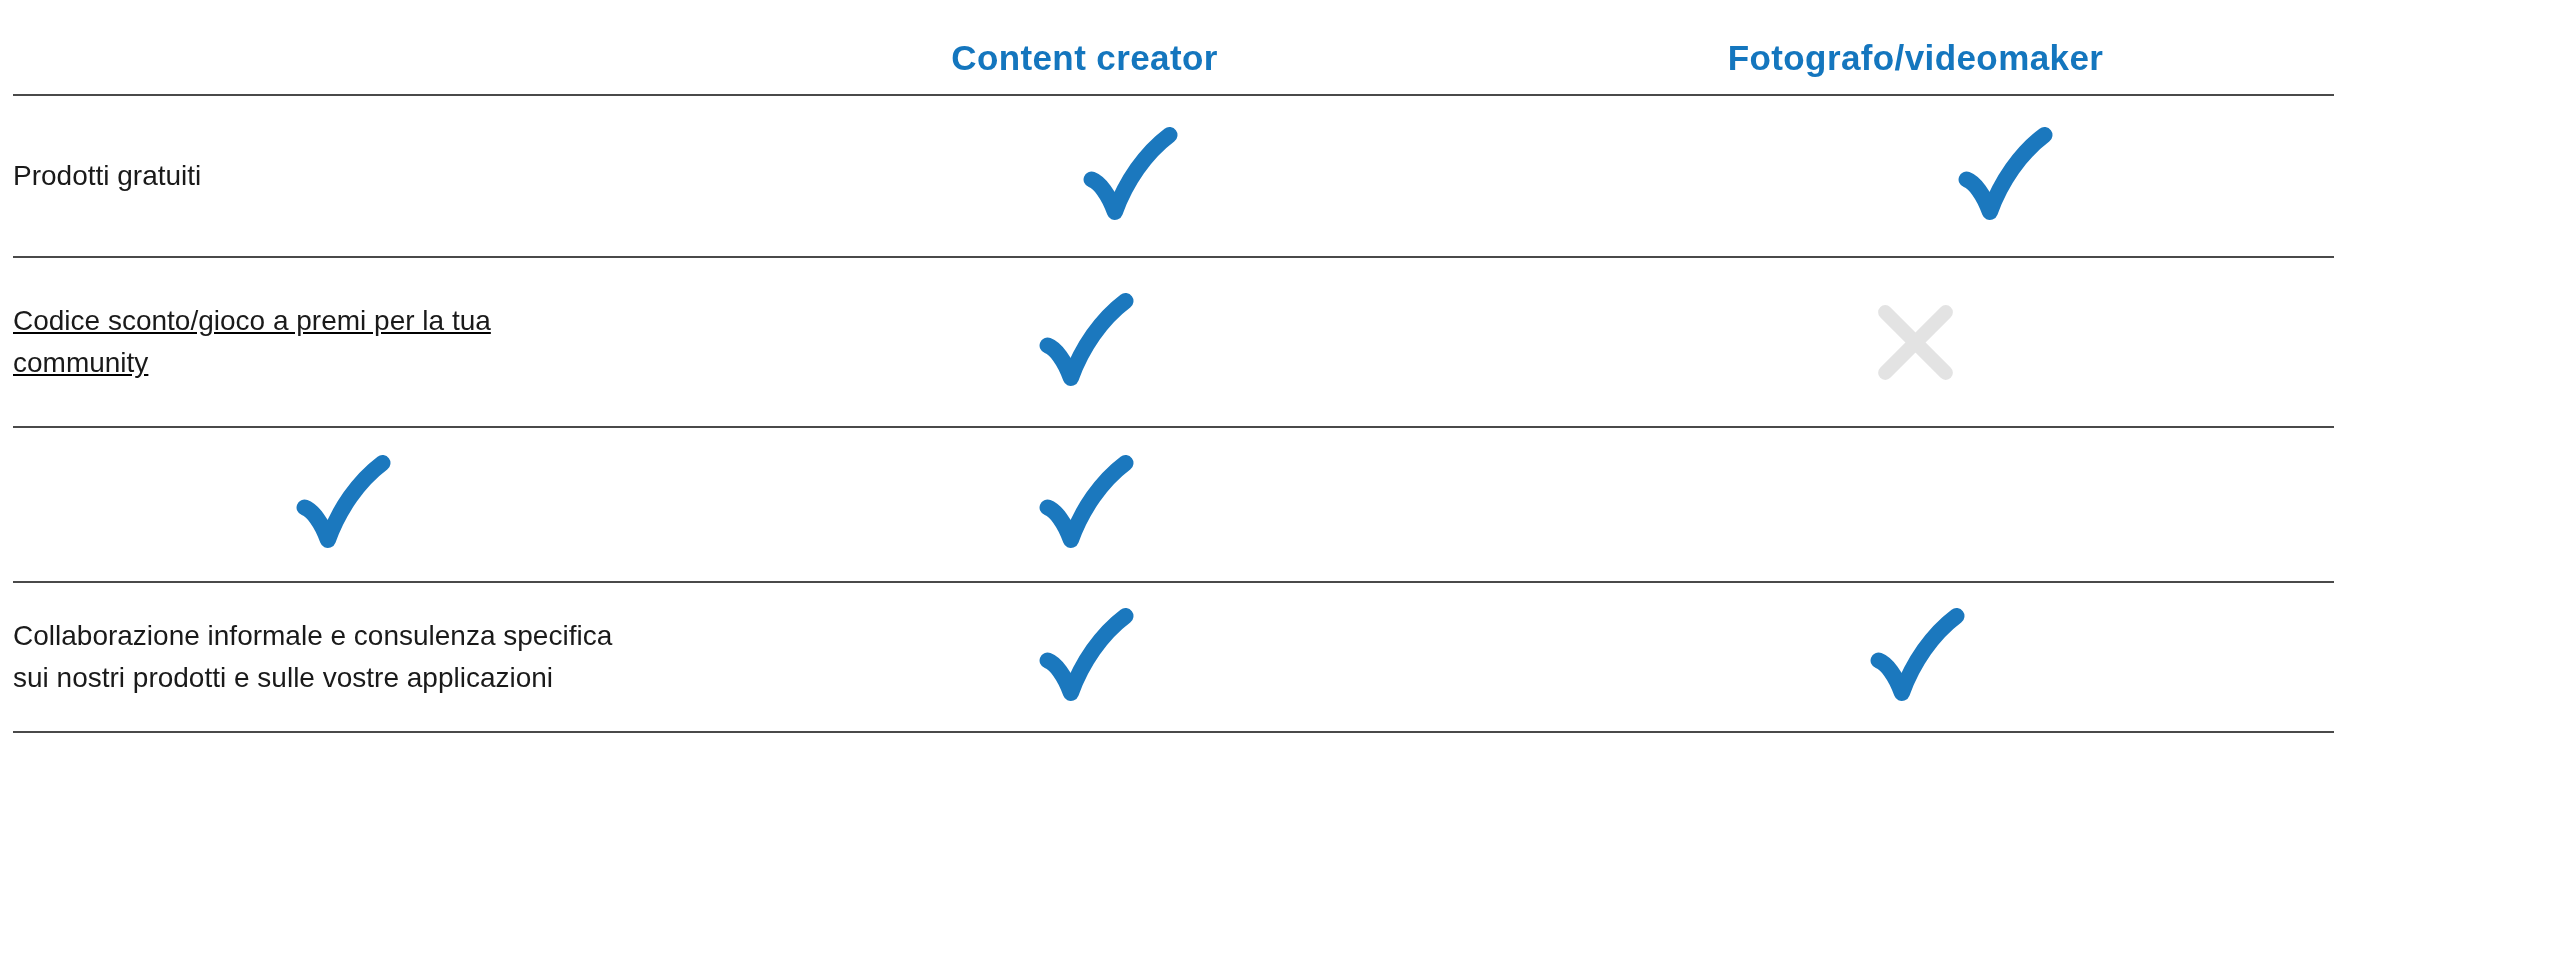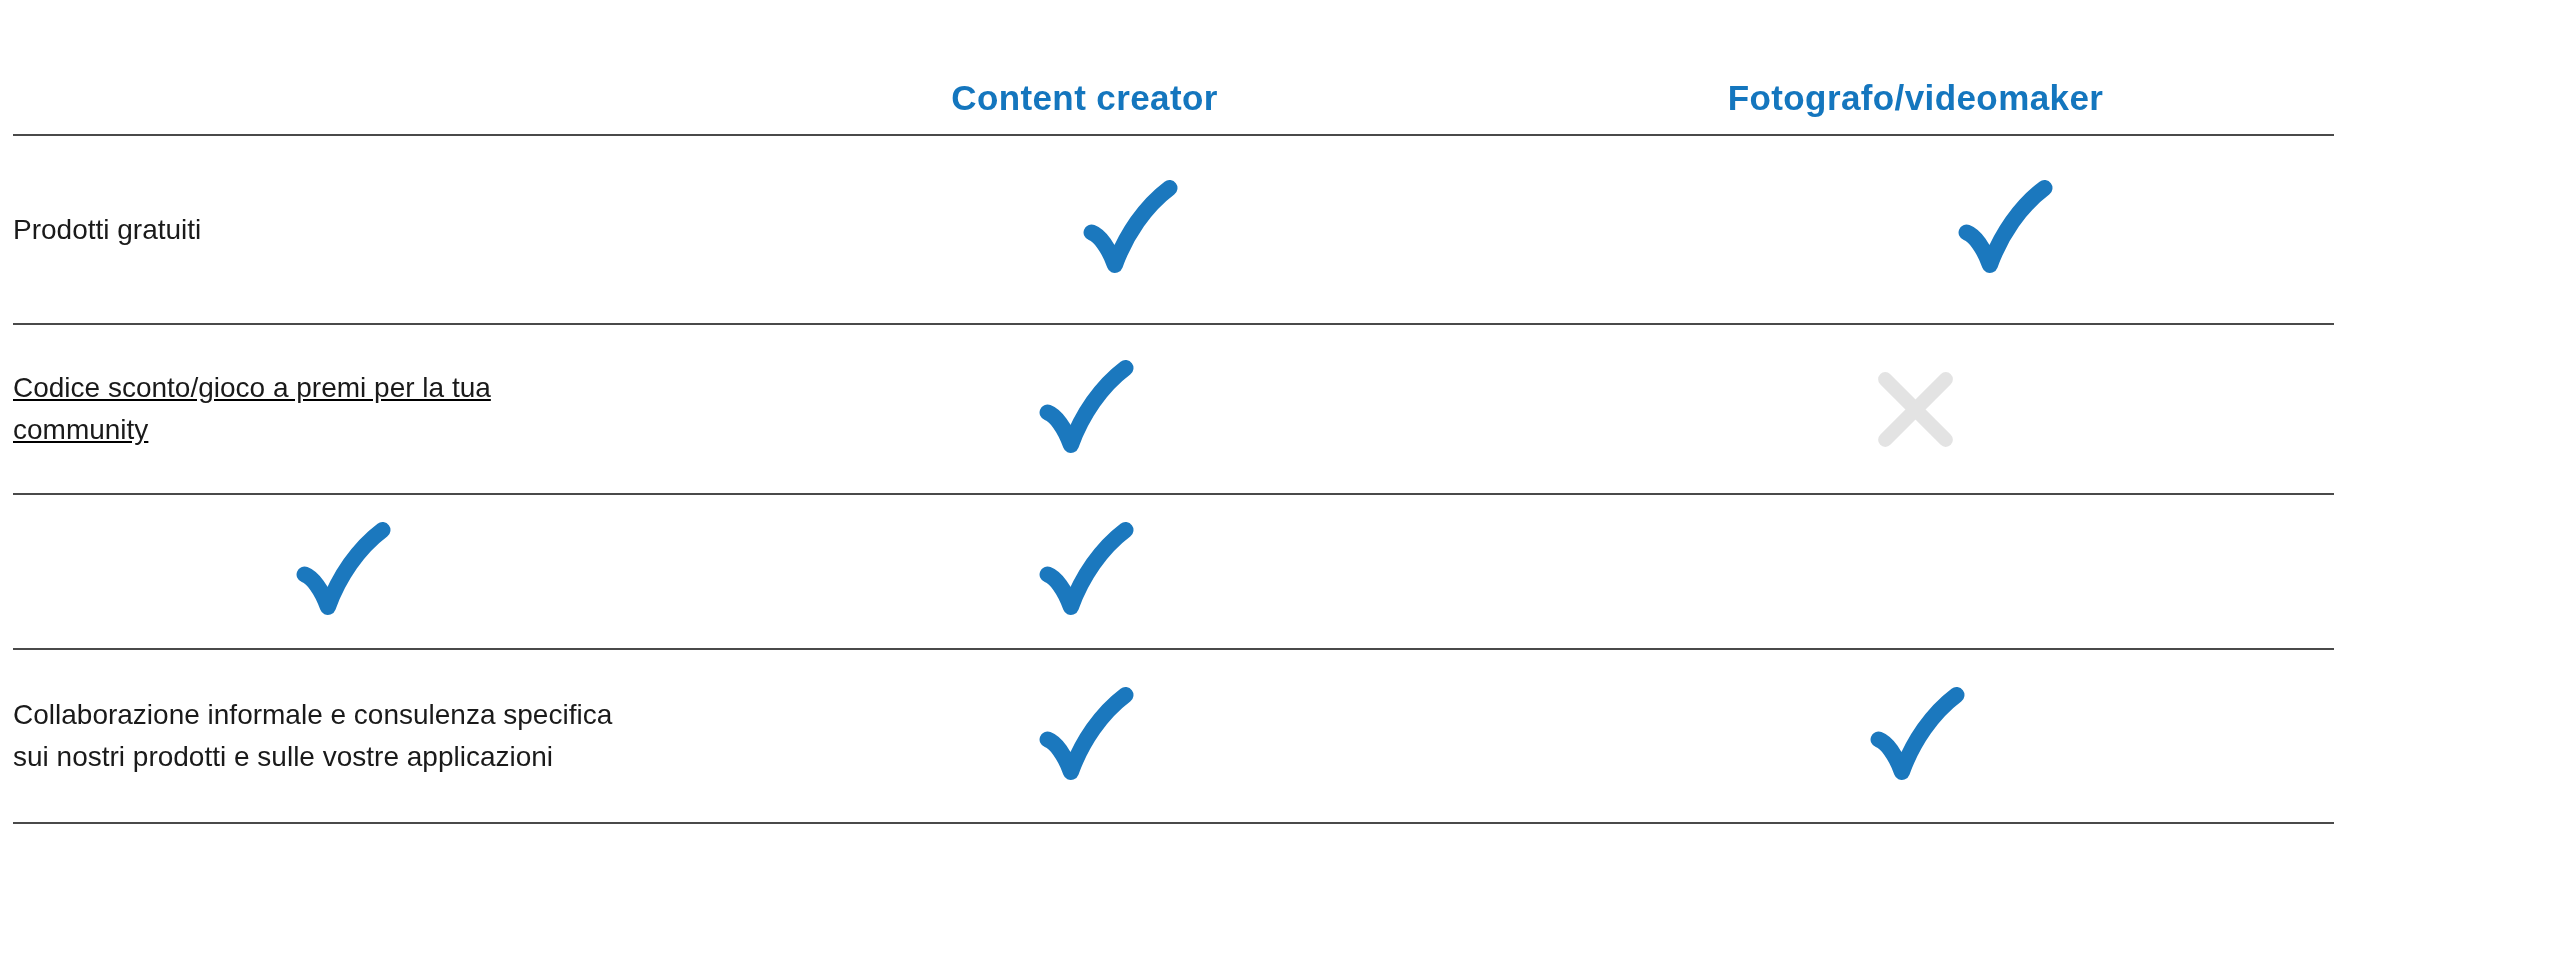--- a/index.html
+++ b/index.html
@@ -10,21 +10,20 @@
     background: #ffffff;
     font-family: "Liberation Sans", sans-serif;
     overflow: hidden;
   }
 
   .comparison-table {
     position: absolute;
     left: 13px;
     top: 0;
     width: 2321px;
-    margin-top: 40px;
   }
 
   .header-row {
     display: grid;
     grid-template-columns: 658px 827px 835px;
     height: 96px;
     align-items: center;
     padding-top: 21px;
     border-bottom: 2.4px solid #4a4a4a;
   }
@@ -37,24 +36,24 @@
     letter-spacing: 0.4px;
   }
 
   .row {
     display: grid;
     grid-template-columns: 658px 827px 835px;
     align-items: center;
     border-bottom: 2.4px solid #4a4a4a;
   }
 
-  .row:nth-of-type(2) { height: 189px; gap: 44px; } 
+  .row:nth-of-type(2) { height: 162px; gap: 44px; } 
   .row:nth-of-type(3) { height: 170px; text-decoration: underline; }
   .row:nth-of-type(4) { height: 155px; }
-  .row:nth-of-type(5) { height: 174px; }
+  .row:nth-of-type(5) { height: 150px; }
 
   .row-label {
     font-size: 28px;
     line-height: 1.5;
     color: #1a1a1a;
     padding-right: 45px;
   }
 
   .cell {
     display: flex;

